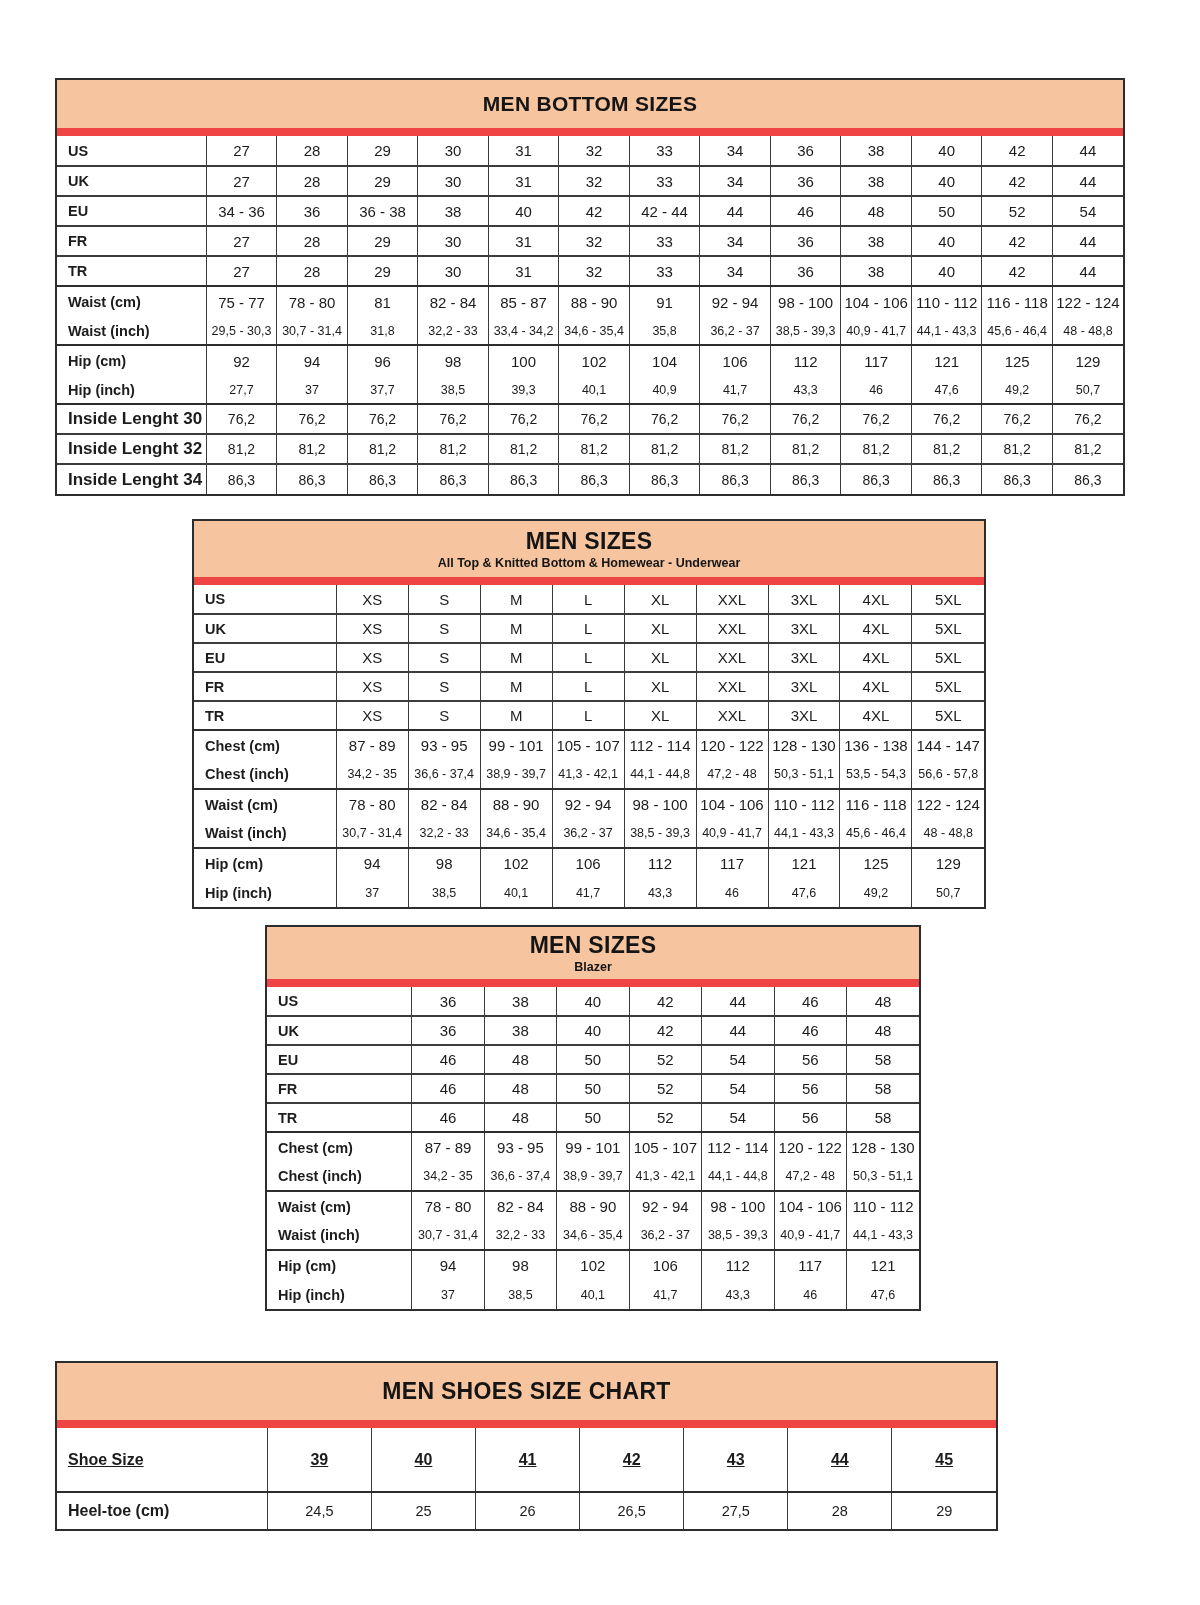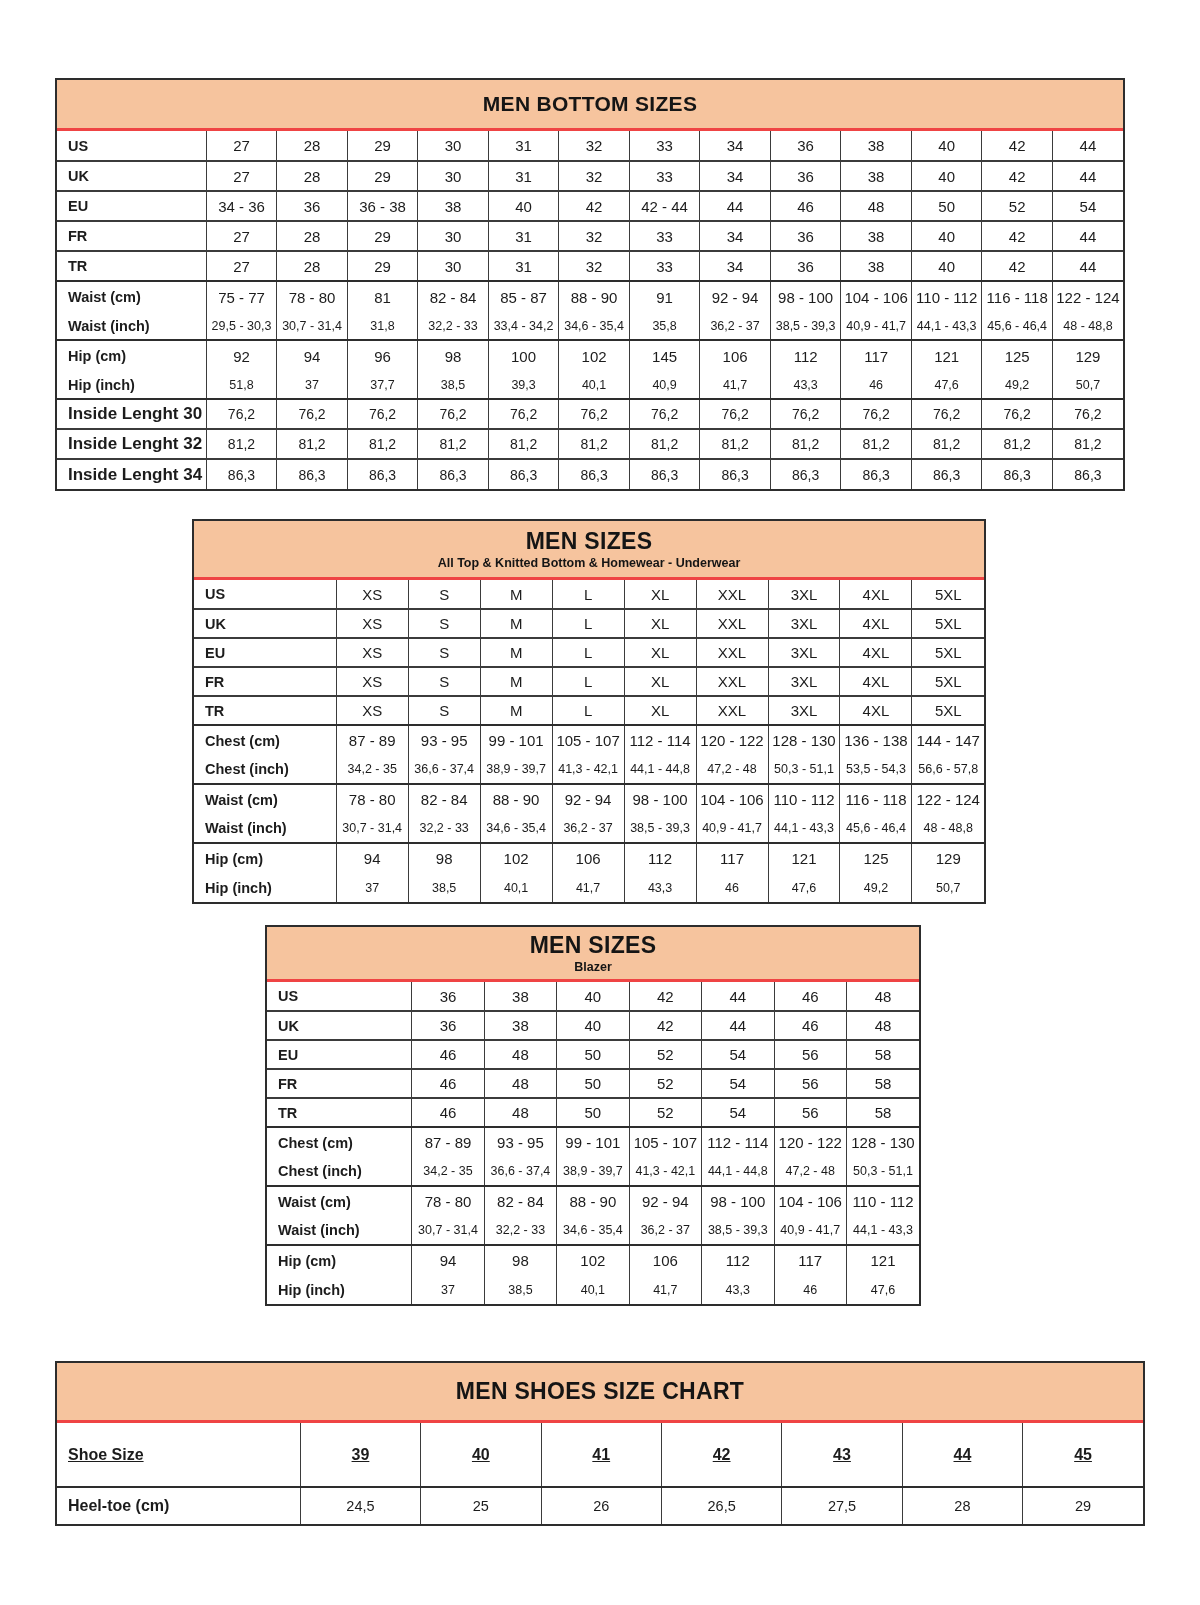--- a/index.html
+++ b/index.html
@@ -4,24 +4,24 @@
 <style>
   html,body{margin:0;padding:0;}
   body{
     width:1200px;height:1605px;position:relative;background:#ffffff;
     font-family:"Liberation Sans", sans-serif;color:#1c1c1c;
   }
   .tbl{position:absolute;border:2px solid #2d2d2d;background:#fff;box-sizing:border-box;}
   #tbl0{left:55px;top:78px;width:1070px;}
   #tbl1{left:192px;top:519px;width:794px;}
   #tbl2{left:265px;top:925px;width:656px;}
-  #tbl3{left:55px;top:1361px;width:1090px;}
+  #tbl3{left:55px;top:1361px;width:943px;}
 
   .hdr{
-    background:#F6C49E;border-bottom:3px solid #ef4444;
+    background:#F6C49E;border-bottom:8px solid #ef4444;
     display:flex;flex-direction:column;align-items:center;justify-content:center;
     text-align:center;line-height:1.15;
   }
   #tbl0 .hdr{height:48px;}
   #tbl1 .hdr{height:56px;}
   #tbl2 .hdr{height:52px;}
   #tbl3 .hdr{height:57px;}
   .hdr .title{font-weight:700;font-size:21px;letter-spacing:0.3px;color:#151515;}
   #tbl1 .hdr .title, #tbl2 .hdr .title, #tbl3 .hdr .title{font-size:23px;}
   .hdr .subtitle{font-weight:700;font-size:12.5px;margin-top:2px;color:#151515;}
@@ -196,31 +196,31 @@
         </tbody>
         <tbody class="sec">
           <tr class="row-cm">
             <td class="lbl">Hip (cm)</td>
             <td class="val">92</td>
             <td class="val">94</td>
             <td class="val">96</td>
             <td class="val">98</td>
             <td class="val">100</td>
             <td class="val">102</td>
-            <td class="val">145</td>
+            <td class="val">104</td>
             <td class="val">106</td>
             <td class="val">112</td>
             <td class="val">117</td>
             <td class="val">121</td>
             <td class="val">125</td>
             <td class="val">129</td>
           </tr>
           <tr class="row-inch">
             <td class="lbl">Hip (inch)</td>
-            <td class="val">51,8</td>
+            <td class="val">27,7</td>
             <td class="val">37</td>
             <td class="val">37,7</td>
             <td class="val">38,5</td>
             <td class="val">39,3</td>
             <td class="val">40,1</td>
             <td class="val">40,9</td>
             <td class="val">41,7</td>
             <td class="val">43,3</td>
             <td class="val">46</td>
             <td class="val">47,6</td>

